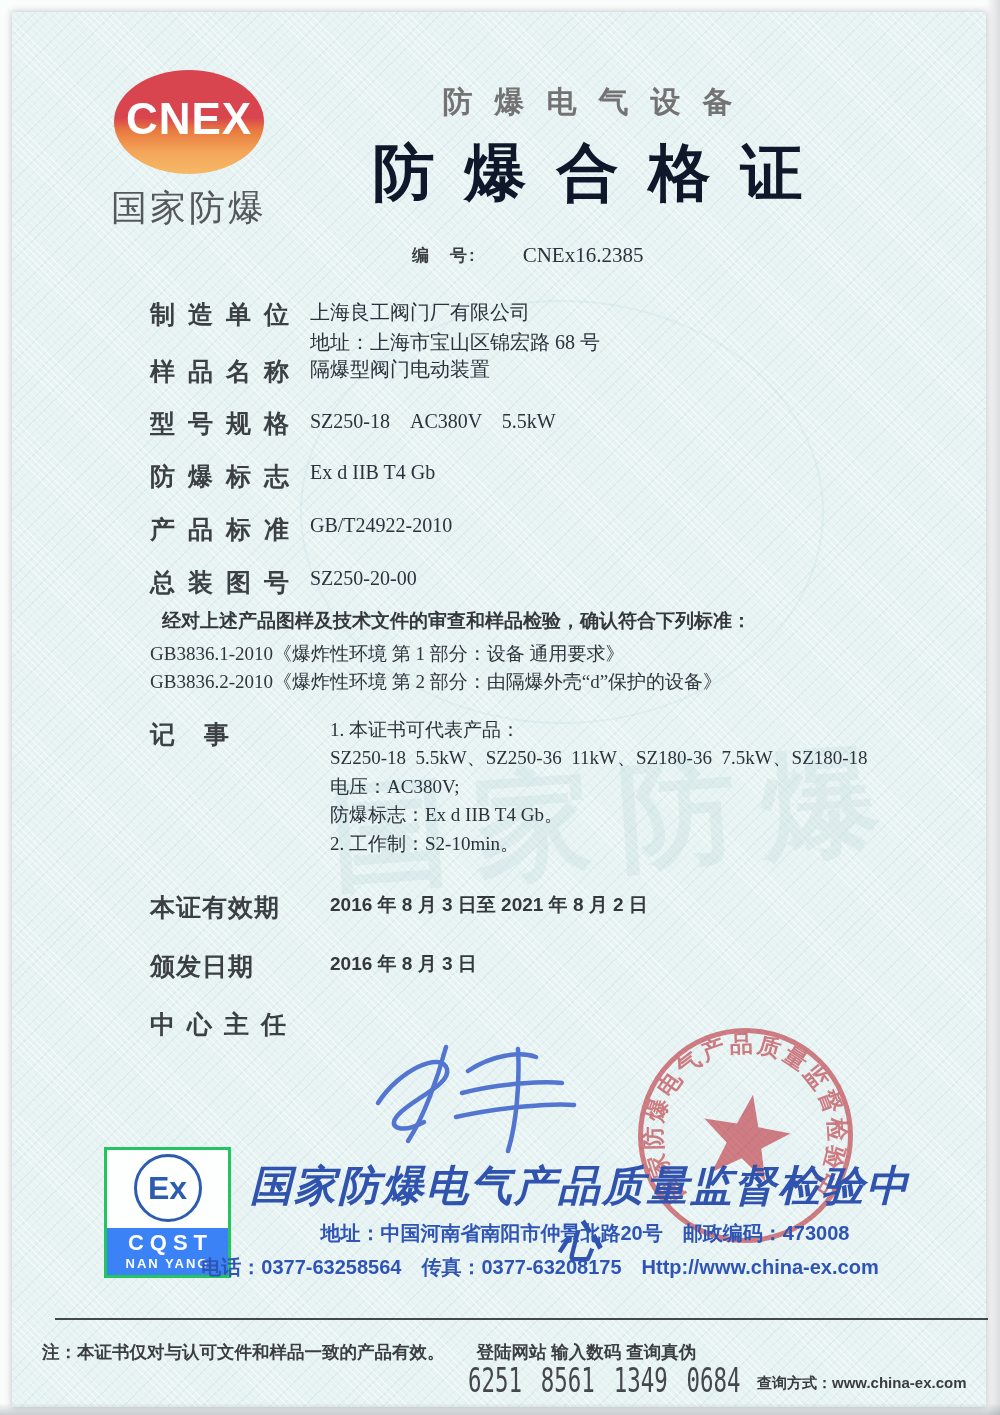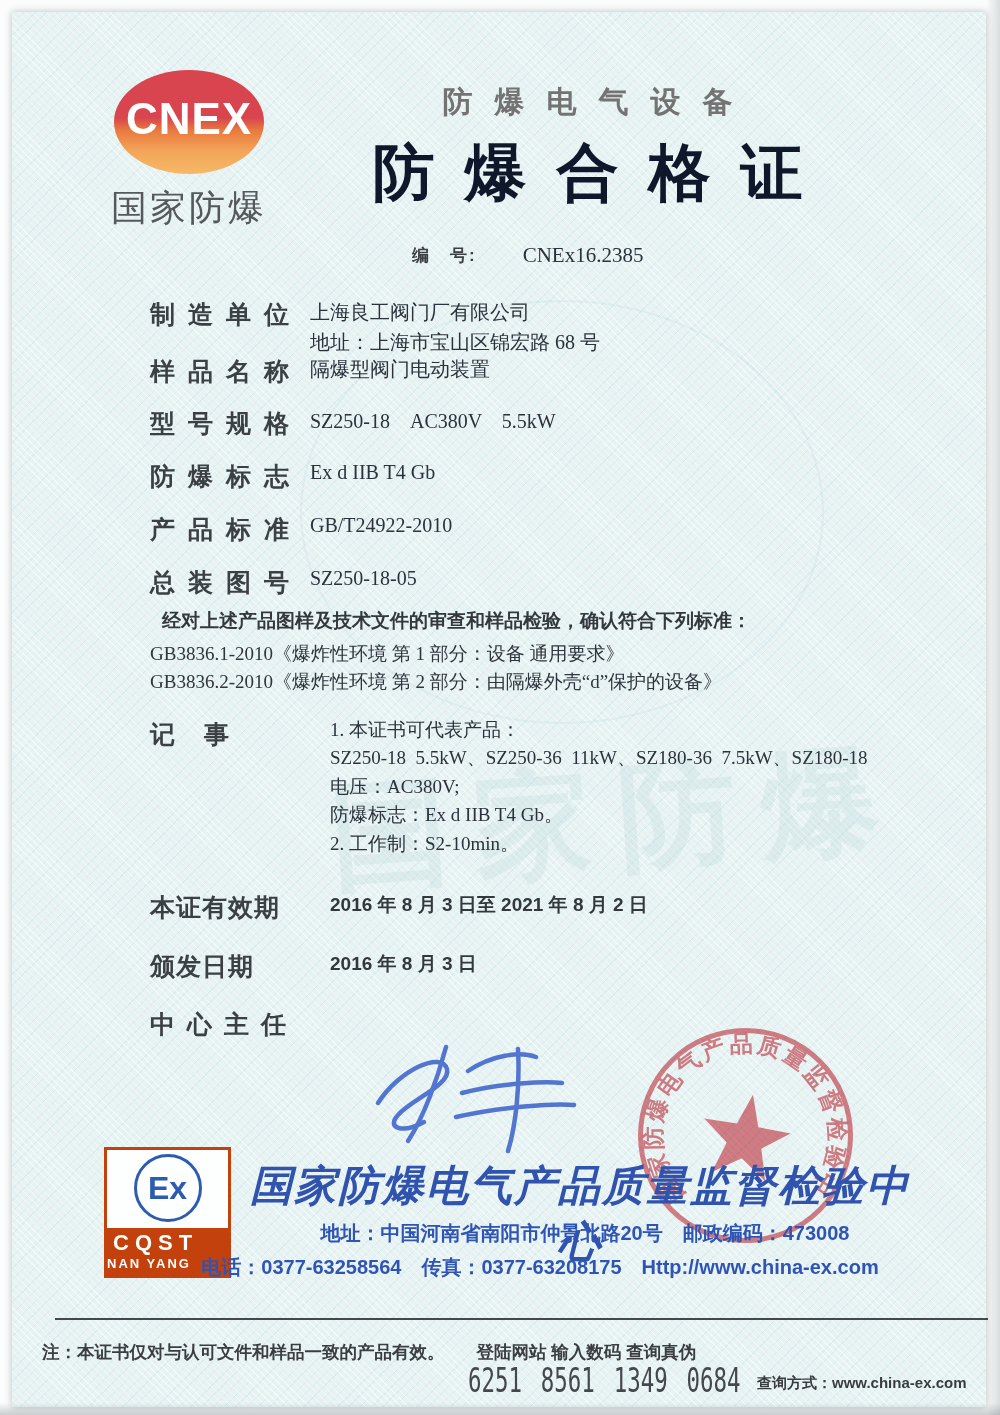--- a/index.html
+++ b/index.html
@@ -51,26 +51,26 @@
   .standards .intro{font-size:19px;font-weight:bold;color:#33383d;margin:0 0 6px 12px;}
   .standards .item{font-family:"Liberation Serif","DejaVu Serif",serif;font-size:19px;line-height:28px;margin:0;}
 
   .remark-lines{left:330px;top:716px;width:640px;z-index:3;
       font-family:"Liberation Serif","DejaVu Serif",serif;font-size:19px;line-height:28.4px;color:#2b323b;}
 
   .sig-svg{left:350px;top:1025px;z-index:9;}
   .seal-svg{left:628px;top:1018px;z-index:20;mix-blend-mode:multiply;opacity:.85;}
 
   
-  .ex-logo{left:104px;top:1147px;width:121px;height:125px;border:3px solid #c2410c;background:#fdfefe;z-index:10;}
+  .ex-logo{left:104px;top:1147px;width:121px;height:125px;border:3px solid #22c55e;background:#fdfefe;z-index:10;}
   .ex-top{position:relative;height:70px;display:flex;align-items:center;justify-content:center;}
   .ex-circle{width:62px;height:62px;border:3px solid #2d5bb0;border-radius:50%;display:flex;
       align-items:center;justify-content:center;font-size:32px;font-weight:bold;color:#2d5bb0;margin-top:6px;}
-  .ex-bottom{position:absolute;left:0;right:0;bottom:0;height:47px;background:#c2410c;color:#fff;
-      text-align:left;line-height:1;}
+  .ex-bottom{position:absolute;left:0;right:0;bottom:0;height:47px;background:#3b82f6;color:#fff;
+      text-align:center;line-height:1;}
   .ex-cqst{font-size:22px;letter-spacing:6px;text-indent:6px;margin-top:4px;font-weight:bold;}
   .ex-ny{font-size:13px;letter-spacing:2px;margin-top:3px;font-weight:bold;}
 
   .issuer-name{left:235px;top:1158px;width:690px;text-align:center;z-index:22;
       font-family:"Liberation Serif","DejaVu Serif",serif;font-style:italic;font-weight:bold;
       font-size:42px;color:#3053ae;letter-spacing:2px;}
   .issuer-addr{left:240px;top:1220px;width:690px;text-align:center;font-size:20px;font-weight:bold;
       color:#2e55b4;z-index:22;}
   .issuer-contact{left:130px;top:1254px;width:820px;text-align:center;font-size:20px;font-weight:bold;
       color:#2e55b4;z-index:22;}
@@ -111,21 +111,21 @@
   <div class="abs flabel" style="top:407px">型号规格</div>
   <div class="abs fvalue pre" style="top:408px">SZ250-18　AC380V　5.5kW</div>
 
   <div class="abs flabel" style="top:460px">防爆标志</div>
   <div class="abs fvalue pre" style="top:461px">Ex d IIB T4 Gb</div>
 
   <div class="abs flabel" style="top:513px">产品标准</div>
   <div class="abs fvalue pre" style="top:514px">GB/T24922-2010</div>
 
   <div class="abs flabel" style="top:566px">总装图号</div>
-  <div class="abs fvalue pre" style="top:567px">SZ250-18-05</div>
+  <div class="abs fvalue pre" style="top:567px">SZ250-20-00</div>
 
   <div class="abs standards">
     <p class="intro">经对上述产品图样及技术文件的审查和样品检验，确认符合下列标准：</p>
     <p class="item">GB3836.1-2010《爆炸性环境 第 1 部分：设备 通用要求》</p>
     <p class="item">GB3836.2-2010《爆炸性环境 第 2 部分：由隔爆外壳“d”保护的设备》</p>
   </div>
 
   <div class="abs flabel" style="top:718px;letter-spacing:2px">记　事</div>
   <div class="abs remark-lines">
     <div class="pre">1. 本证书可代表产品：</div>

